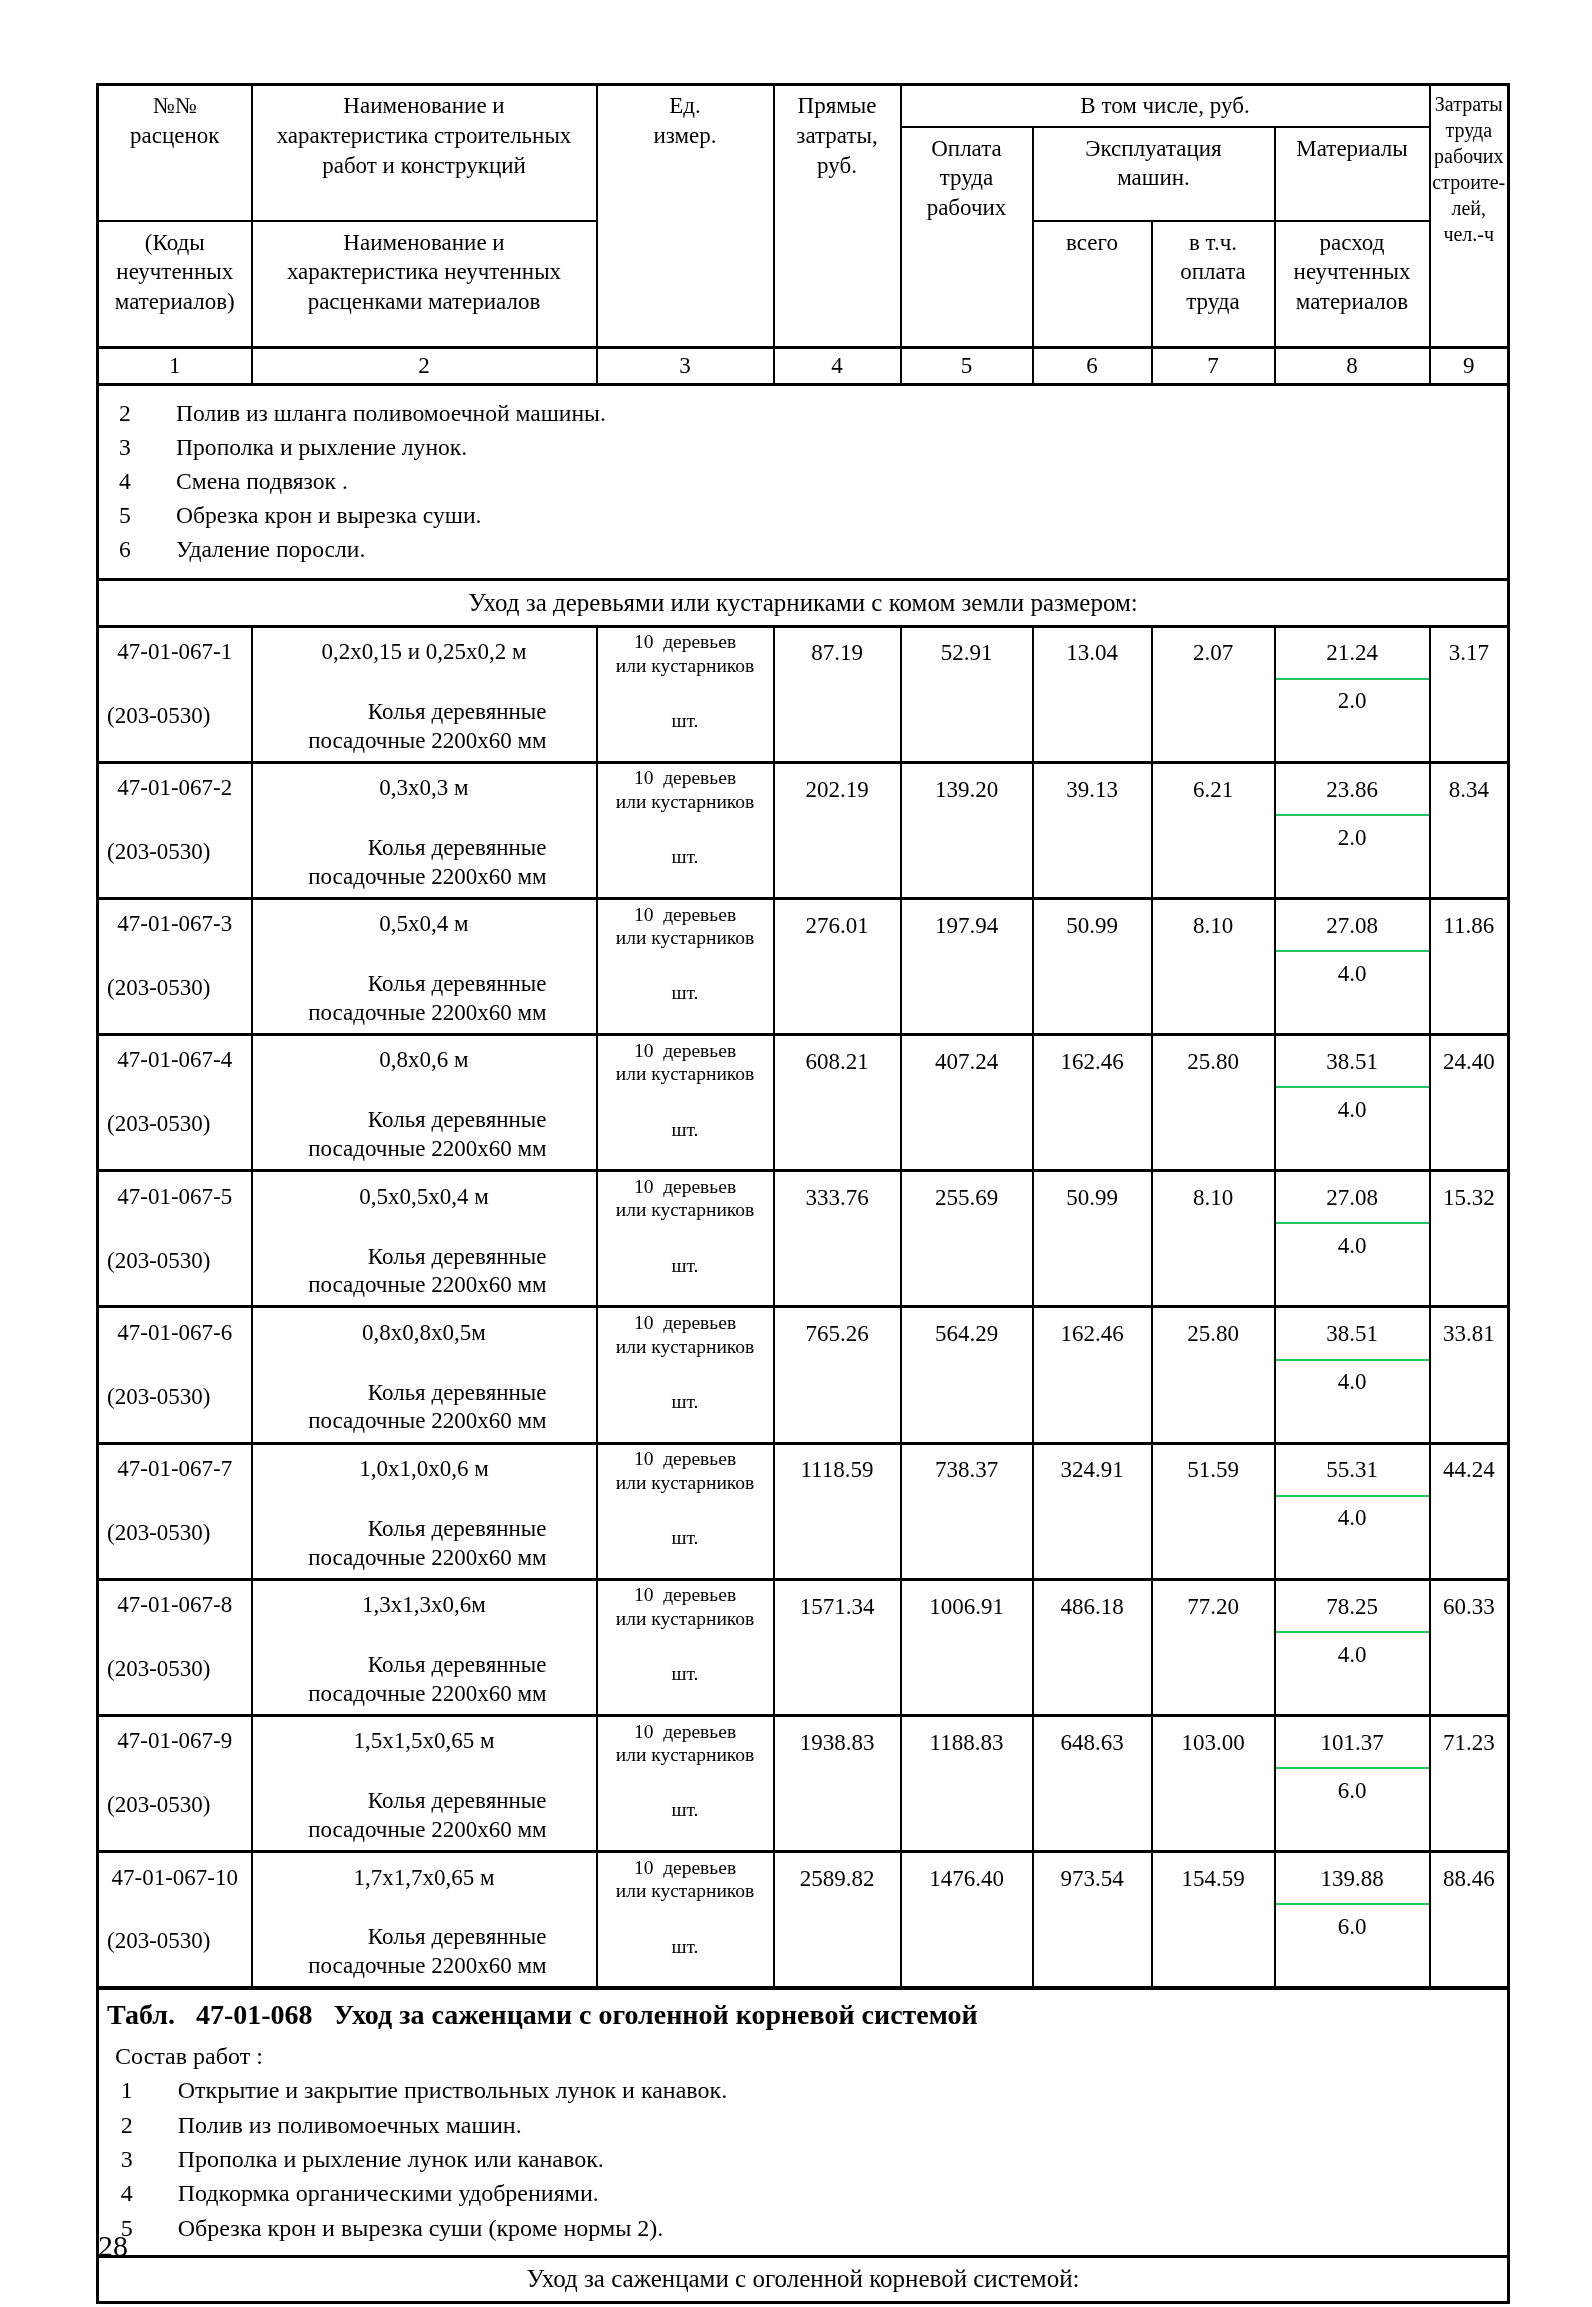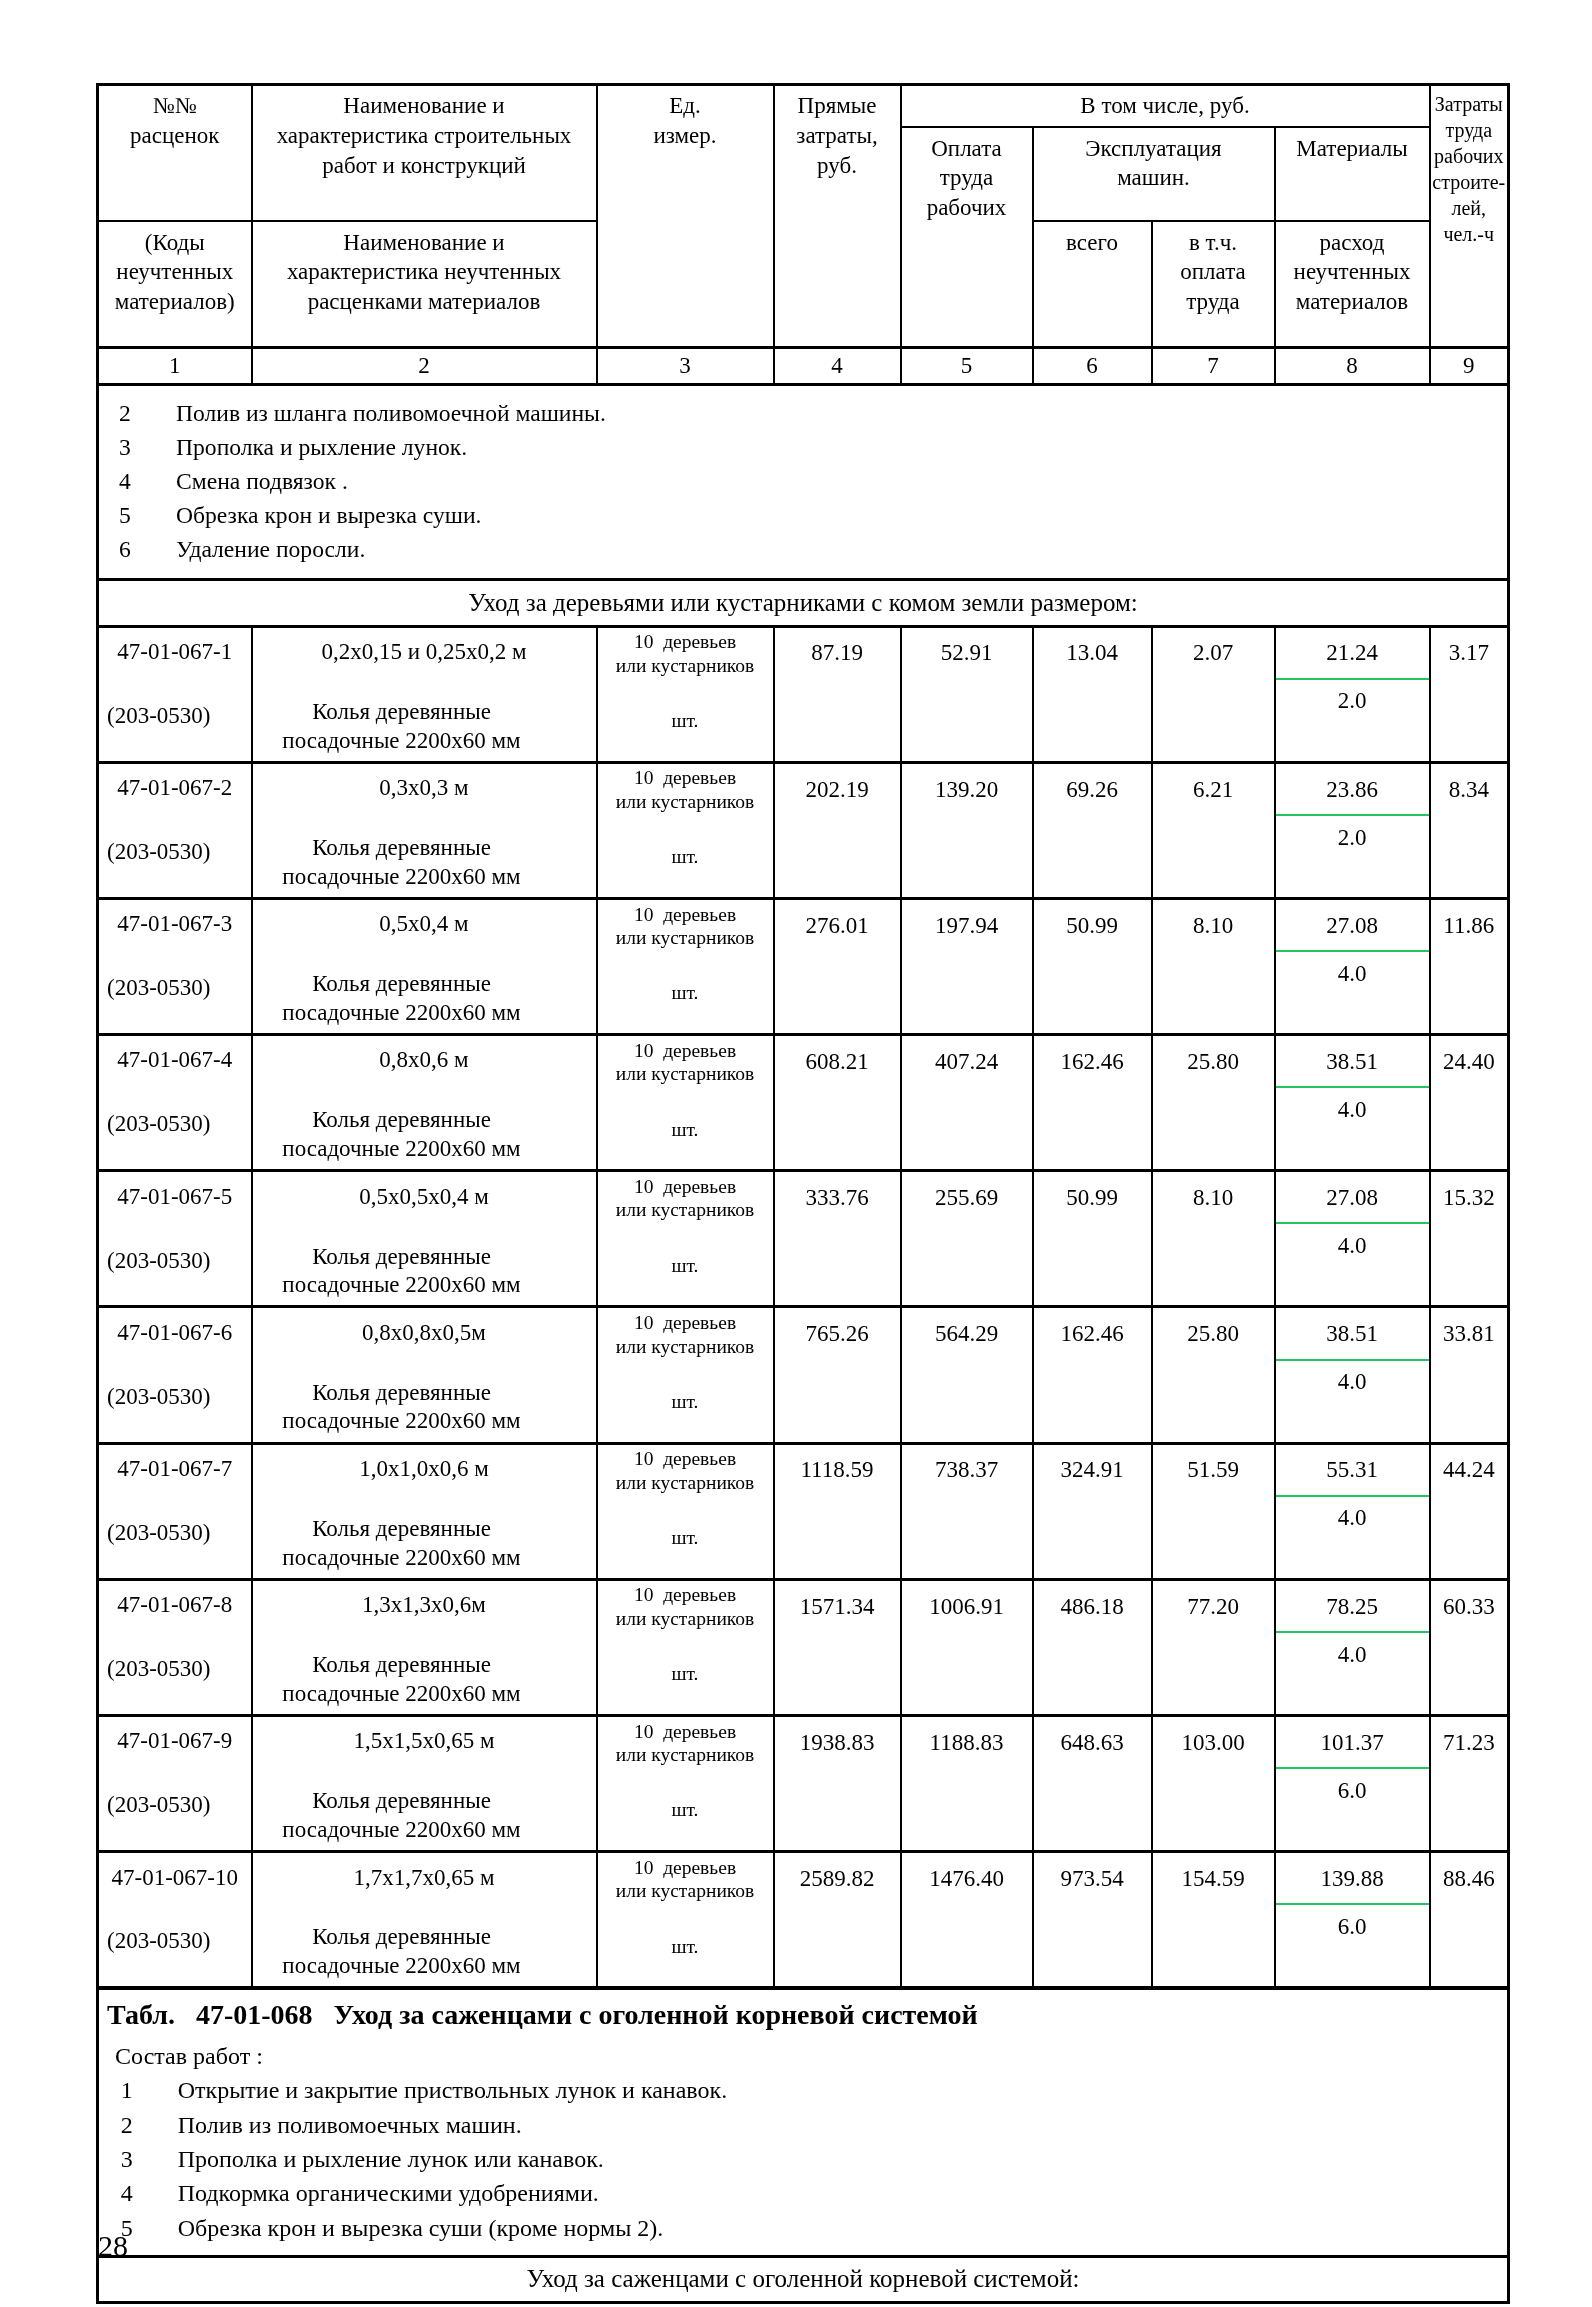--- a/index.html
+++ b/index.html
@@ -23,21 +23,21 @@
   .wl{display:flex;margin:2.7px 0;line-height:1.32;}
   .wl-n{width:57px;flex:none;}
   .section-row td{border-top-width:3.4px;border-bottom-width:3.4px;text-align:center;
                   font-weight:normal;font-size:25px;padding:5.4px;}
   
   tr.data>td{border-top-width:3.4px;}
   tr.data{height:118px;}
   .code{text-align:center;padding-top:4px;}
   .sub{margin-top:34px;text-align:left;padding-left:4px;}
   .size{text-align:center;padding-top:4px;}
-  .mat{margin-top:31px;text-align:center;line-height:1.25;max-width:290px;}
+  .mat{margin-top:31px;text-align:right;line-height:1.25;max-width:290px;}
   td.c3{font-size:19.5px;text-align:center;line-height:1.2;padding-top:2.7px;}
   .u{white-space:pre-wrap;}
   .u3{margin-top:32px;}
   td.v{text-align:center;padding-top:10.8px;}
   td.c8{padding:0;text-align:center;}
   .v8{padding:10.8px 2.7px 9.4px;}
   .q8{border-top:2px solid #22c55e;padding:6.7px 2.7px;}
   
   .t2-row td{border-top-width:4px;padding:6.7px 6.7px 8px 6.7px;font-size:24px;}
   .t2-title{font-weight:bold;font-size:28px;white-space:pre-wrap;padding-left:1.3px;}
@@ -199,21 +199,21 @@
                 <div class="size">0,3х0,3 м</div>
                 <div class="mat">Колья деревянные посадочные 2200х60 мм</div>
               </td>
               <td class="c3">
                 <div class="u">10  деревьев</div>
                 <div class="u">или кустарников</div>
                 <div class="u u3">шт.</div>
               </td>
               <td class="v">202.19</td>
               <td class="v">139.20</td>
-              <td class="v">69.26</td>
+              <td class="v">39.13</td>
               <td class="v">6.21</td>
               <td class="c8">
                 <div class="v8">23.86</div>
                 <div class="q8">2.0</div>
               </td>
               <td class="v">8.34</td>
             </tr>
           
             <tr class="data">
               <td>

